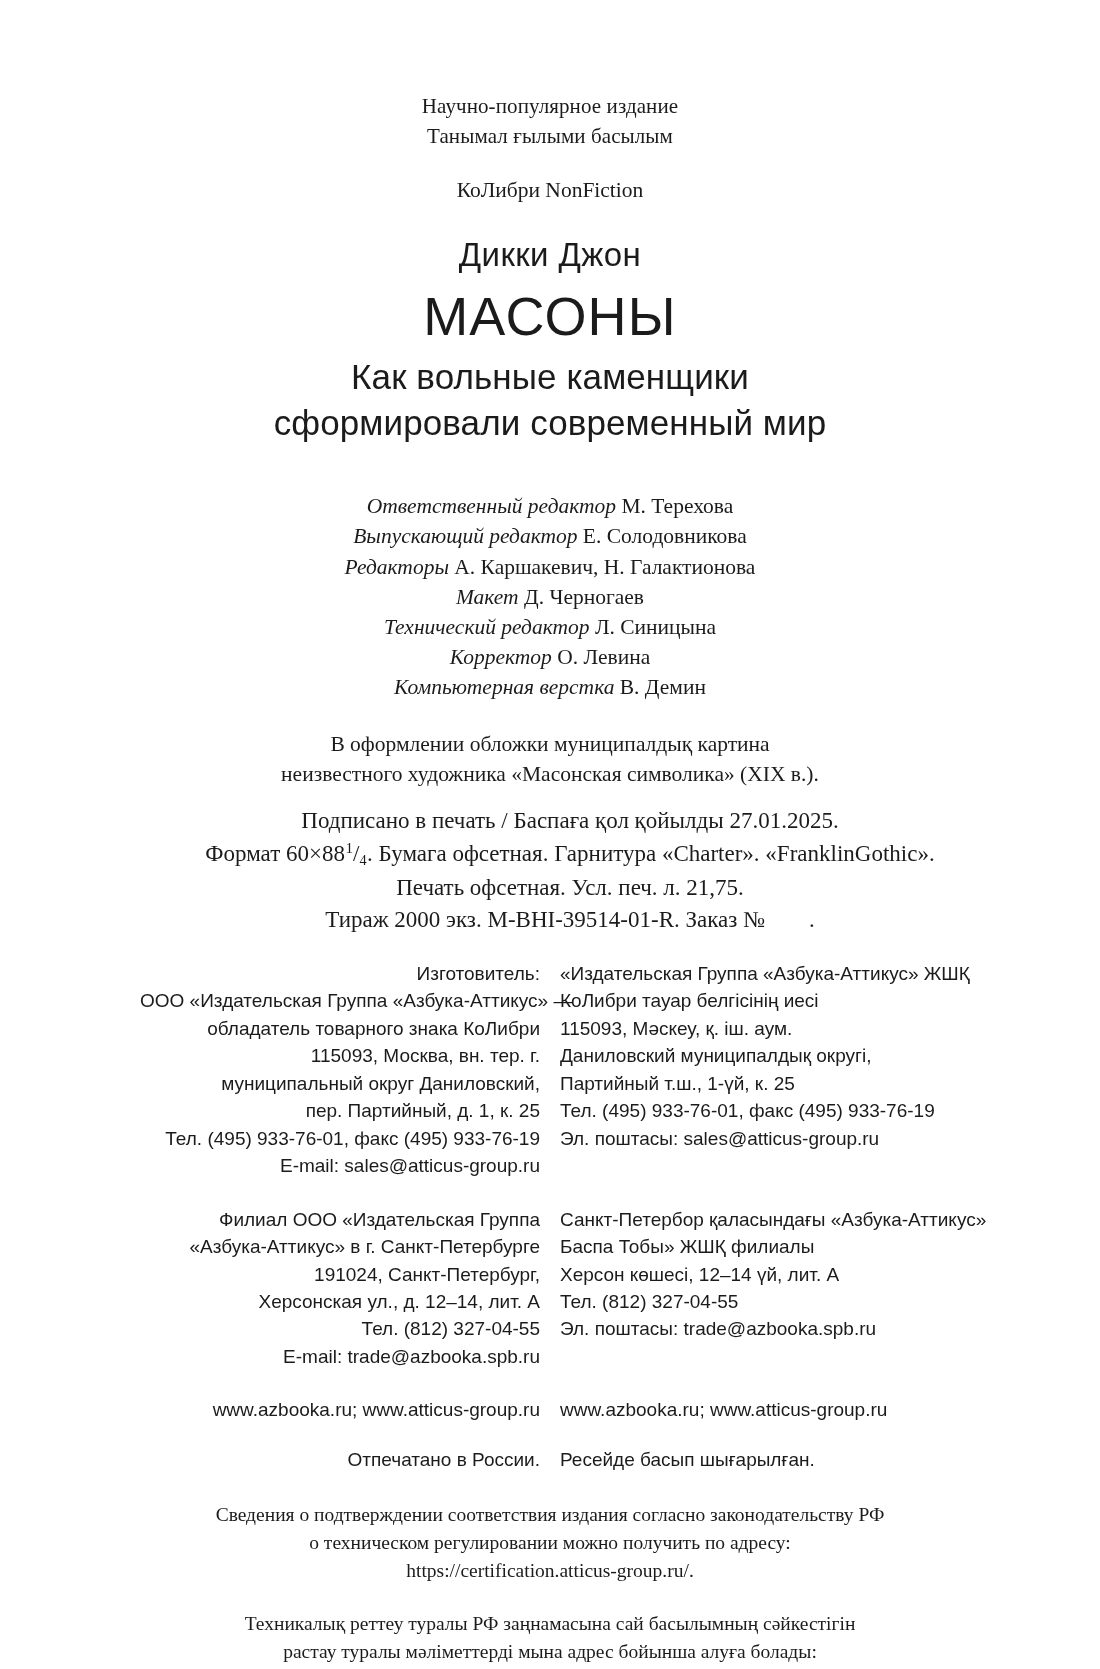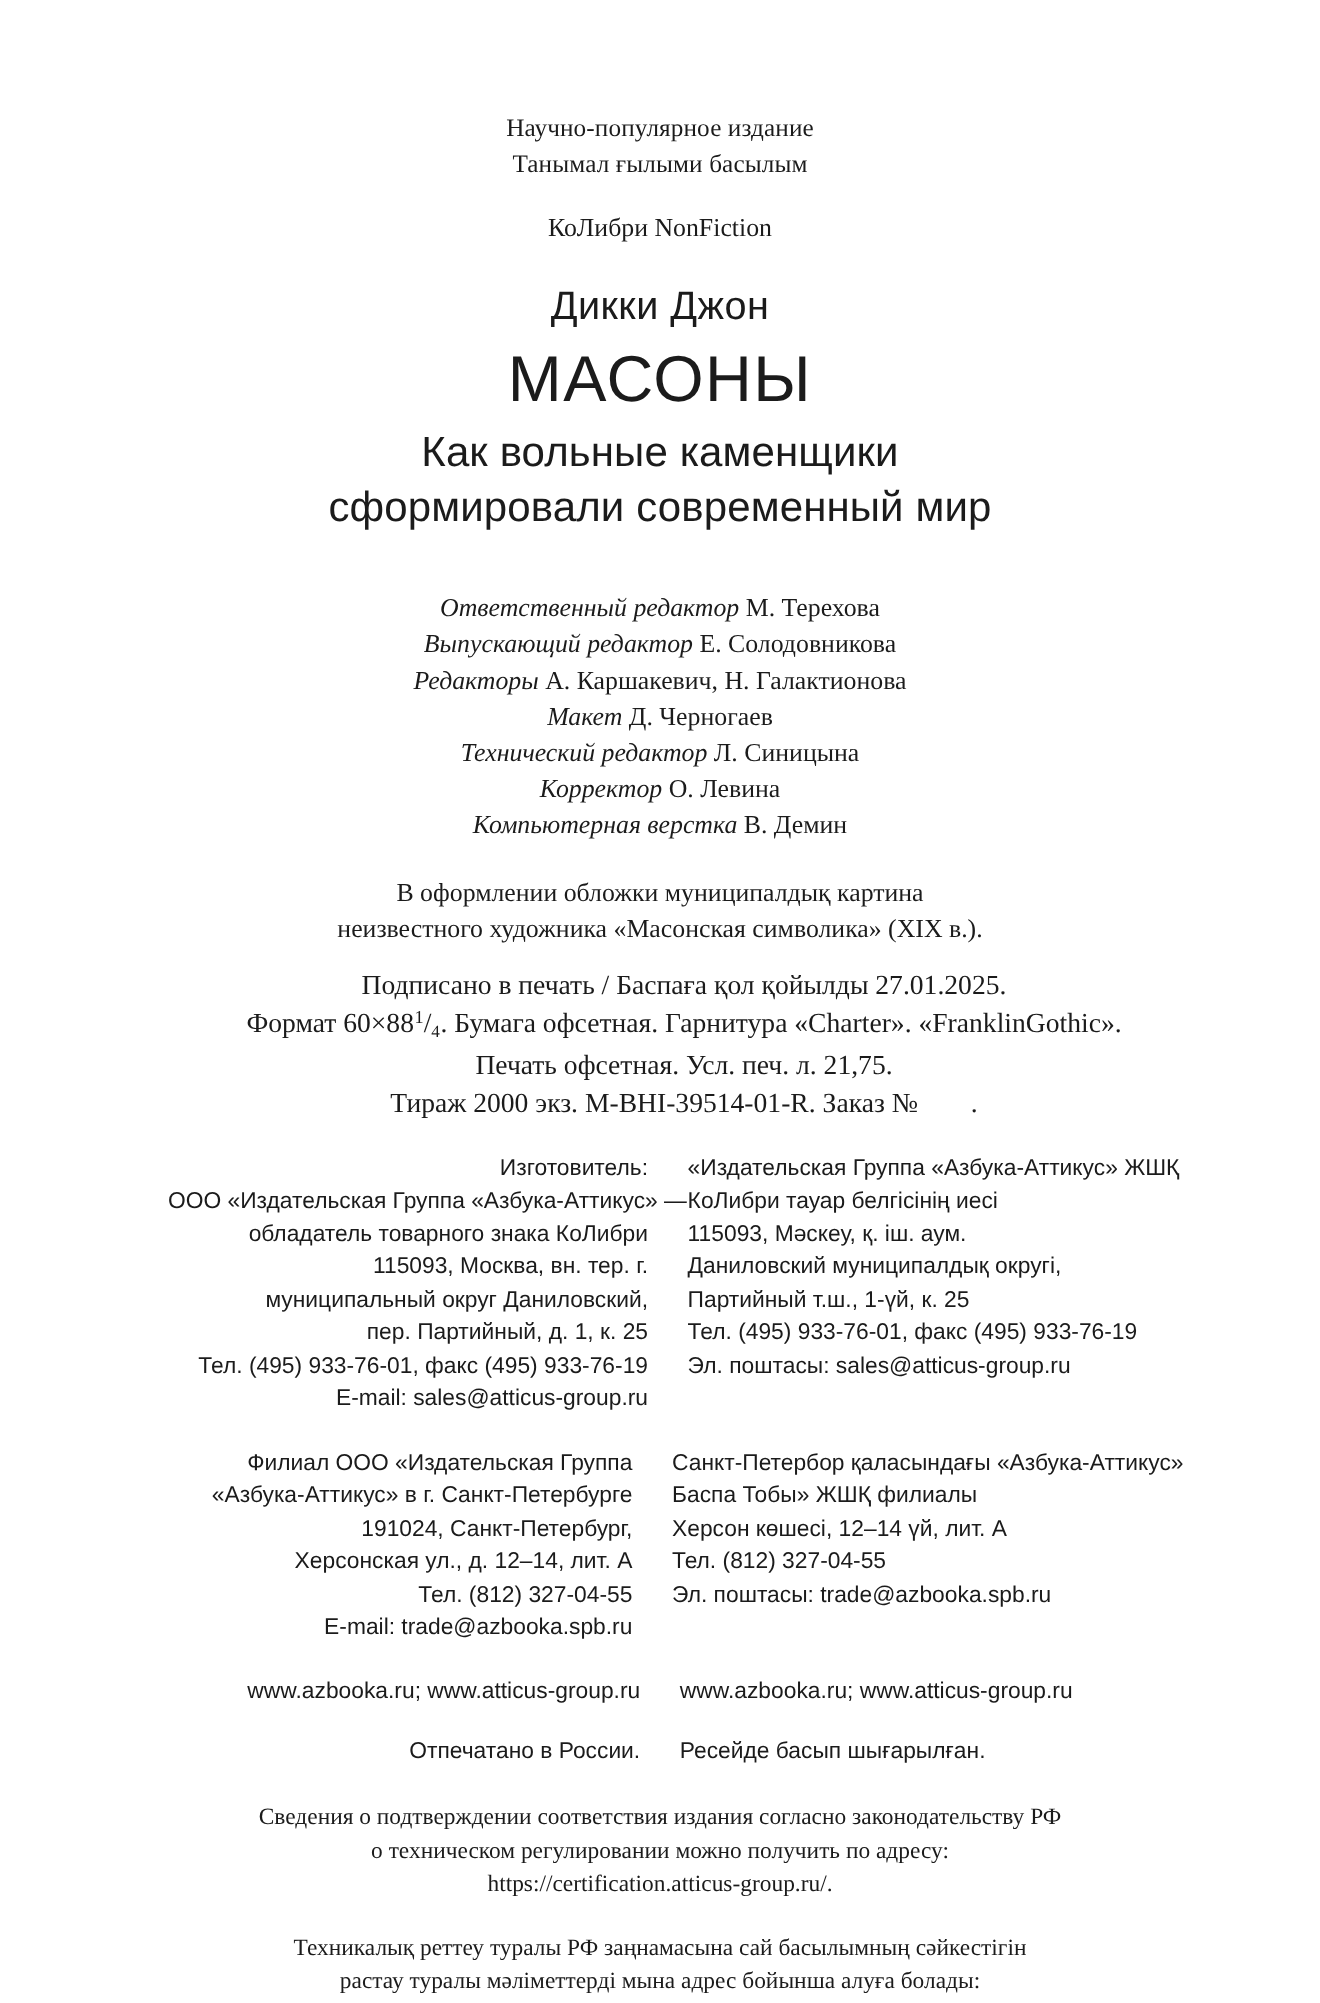--- a/index.html
+++ b/index.html
@@ -99,21 +99,21 @@
     font-size: .62em;
     vertical-align: -.30em;
   }
   .order-gap { display: inline-block; width: 44px; }
 
   
   .cols {
     display: flex;
     width: 820px;
     margin: 0 auto;
-    column-gap: 13px;
+    column-gap: 0;
   }
   .cols .col-l {
     width: 412px;
     text-align: right;
     padding-right: 12px;
     box-sizing: border-box;
   }
   .cols .col-r {
     width: 408px;
     text-align: left;

